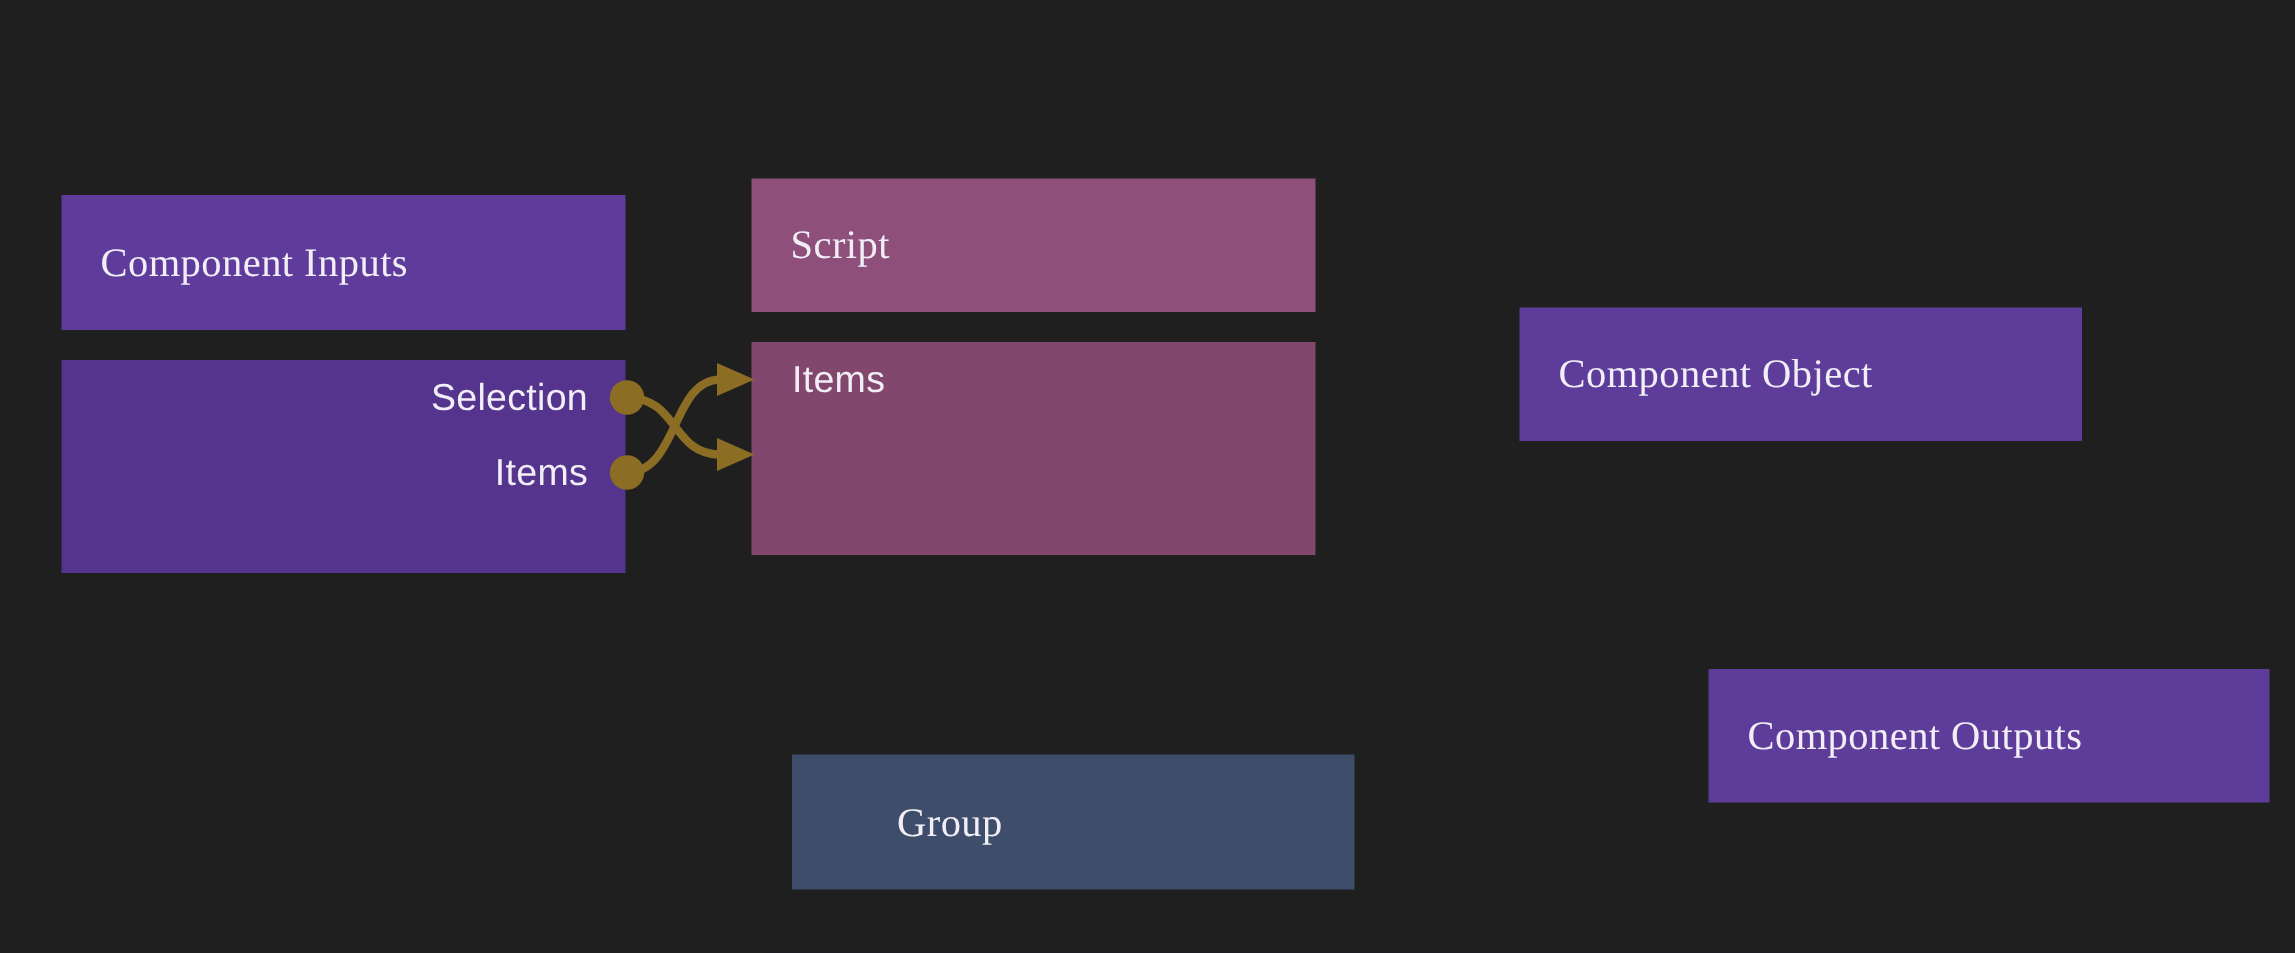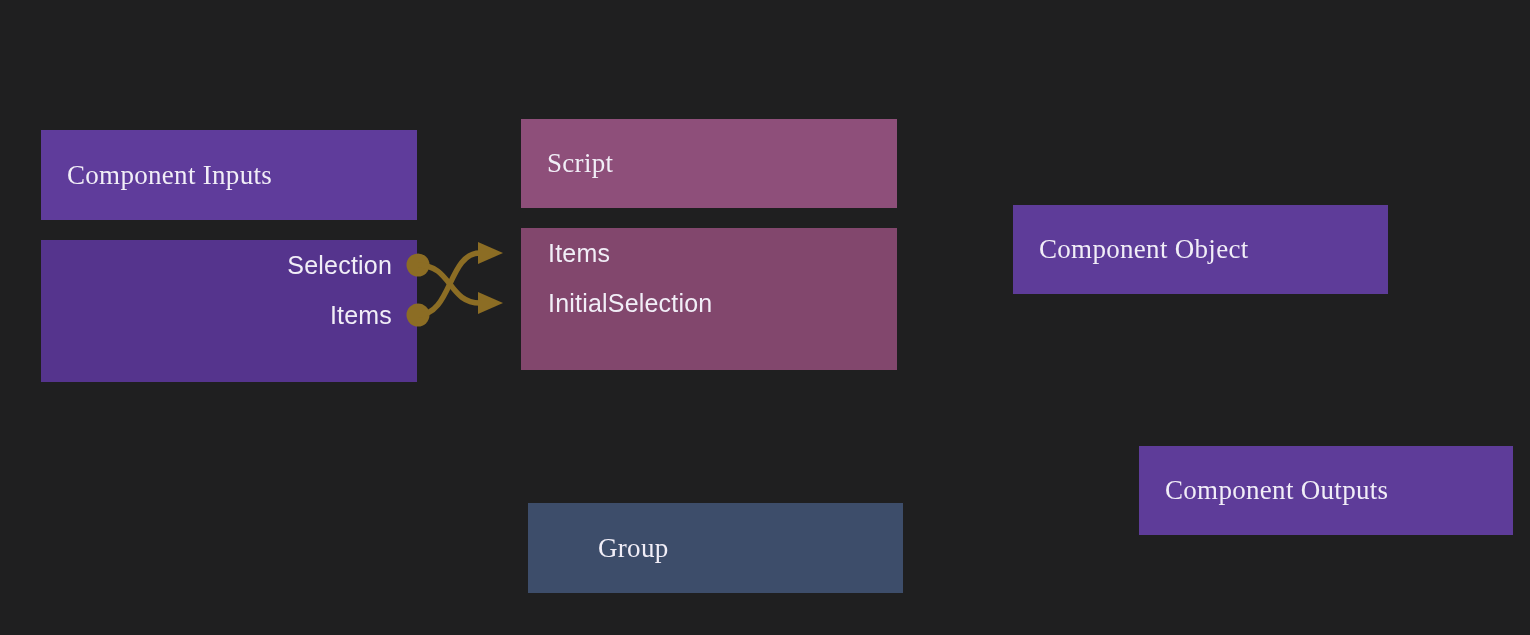--- a/index.html
+++ b/index.html
@@ -20,21 +20,21 @@
   .port.first{margin-top:20px;}
   .port.out{justify-content:flex-end;padding-right:25px;}
   .port.in{justify-content:flex-start;padding-left:27px;}
   .port-label{white-space:nowrap;}
 
   
   #node-component-inputs{left:41px;top:130px;width:376px;}
   #node-component-inputs .hdr{height:90px;}
   #node-component-inputs .bod{height:142px;padding-left:36px;}
 
-  #node-script{left:501px;top:119px;width:376px;margin-left:20px;}
+  #node-script{left:501px;top:119px;width:376px;}
   #node-script .hdr{height:89px;}
   #node-script .bod{height:142px;}
 
   #node-component-object{left:1013px;top:205px;width:375px;height:89px;}
   #node-component-outputs{left:1139px;top:446px;width:374px;height:89px;}
   #node-group{left:528px;top:503px;width:375px;height:90px;padding-left:44px;}
   #node-component-object .hdr,
   #node-component-outputs .hdr,
   #node-group .hdr{height:100%;}
 
@@ -60,23 +60,20 @@
   </div>
 
   <div class="node" id="node-script">
     <div class="hdr" style="background-color: rgb(142, 79, 122);">
       <span class="node-title">Script</span>
     </div>
     <div class="bod" style="background-color: rgb(130, 71, 109);">
       <div class="port in first">
         <span class="port-label">Items</span>
       </div>
-      <div class="port in">
-        <span class="port-label">InitialSelection</span>
-      </div>
     </div>
   </div>
 
   <div class="node" id="node-component-outputs" style="background-color: rgb(94, 60, 153);">
     <div class="hdr">
       <span class="node-title">Component Outputs</span>
     </div>
   </div>
 
   <div class="node" id="node-component-object" style="background-color: rgb(94, 60, 153);">

